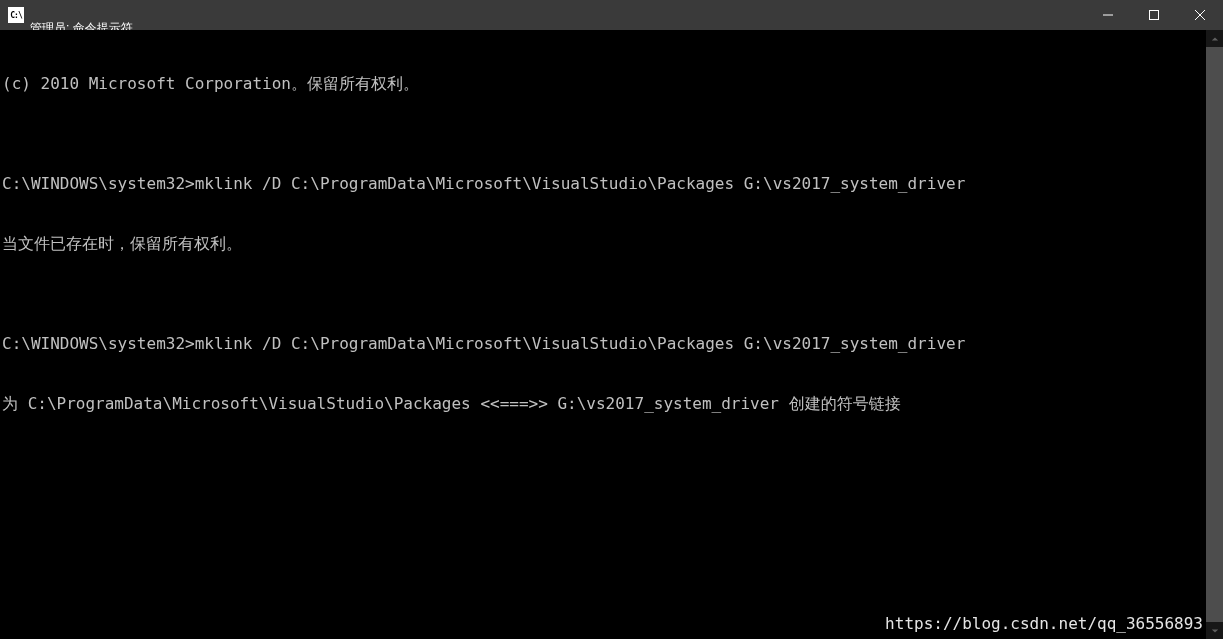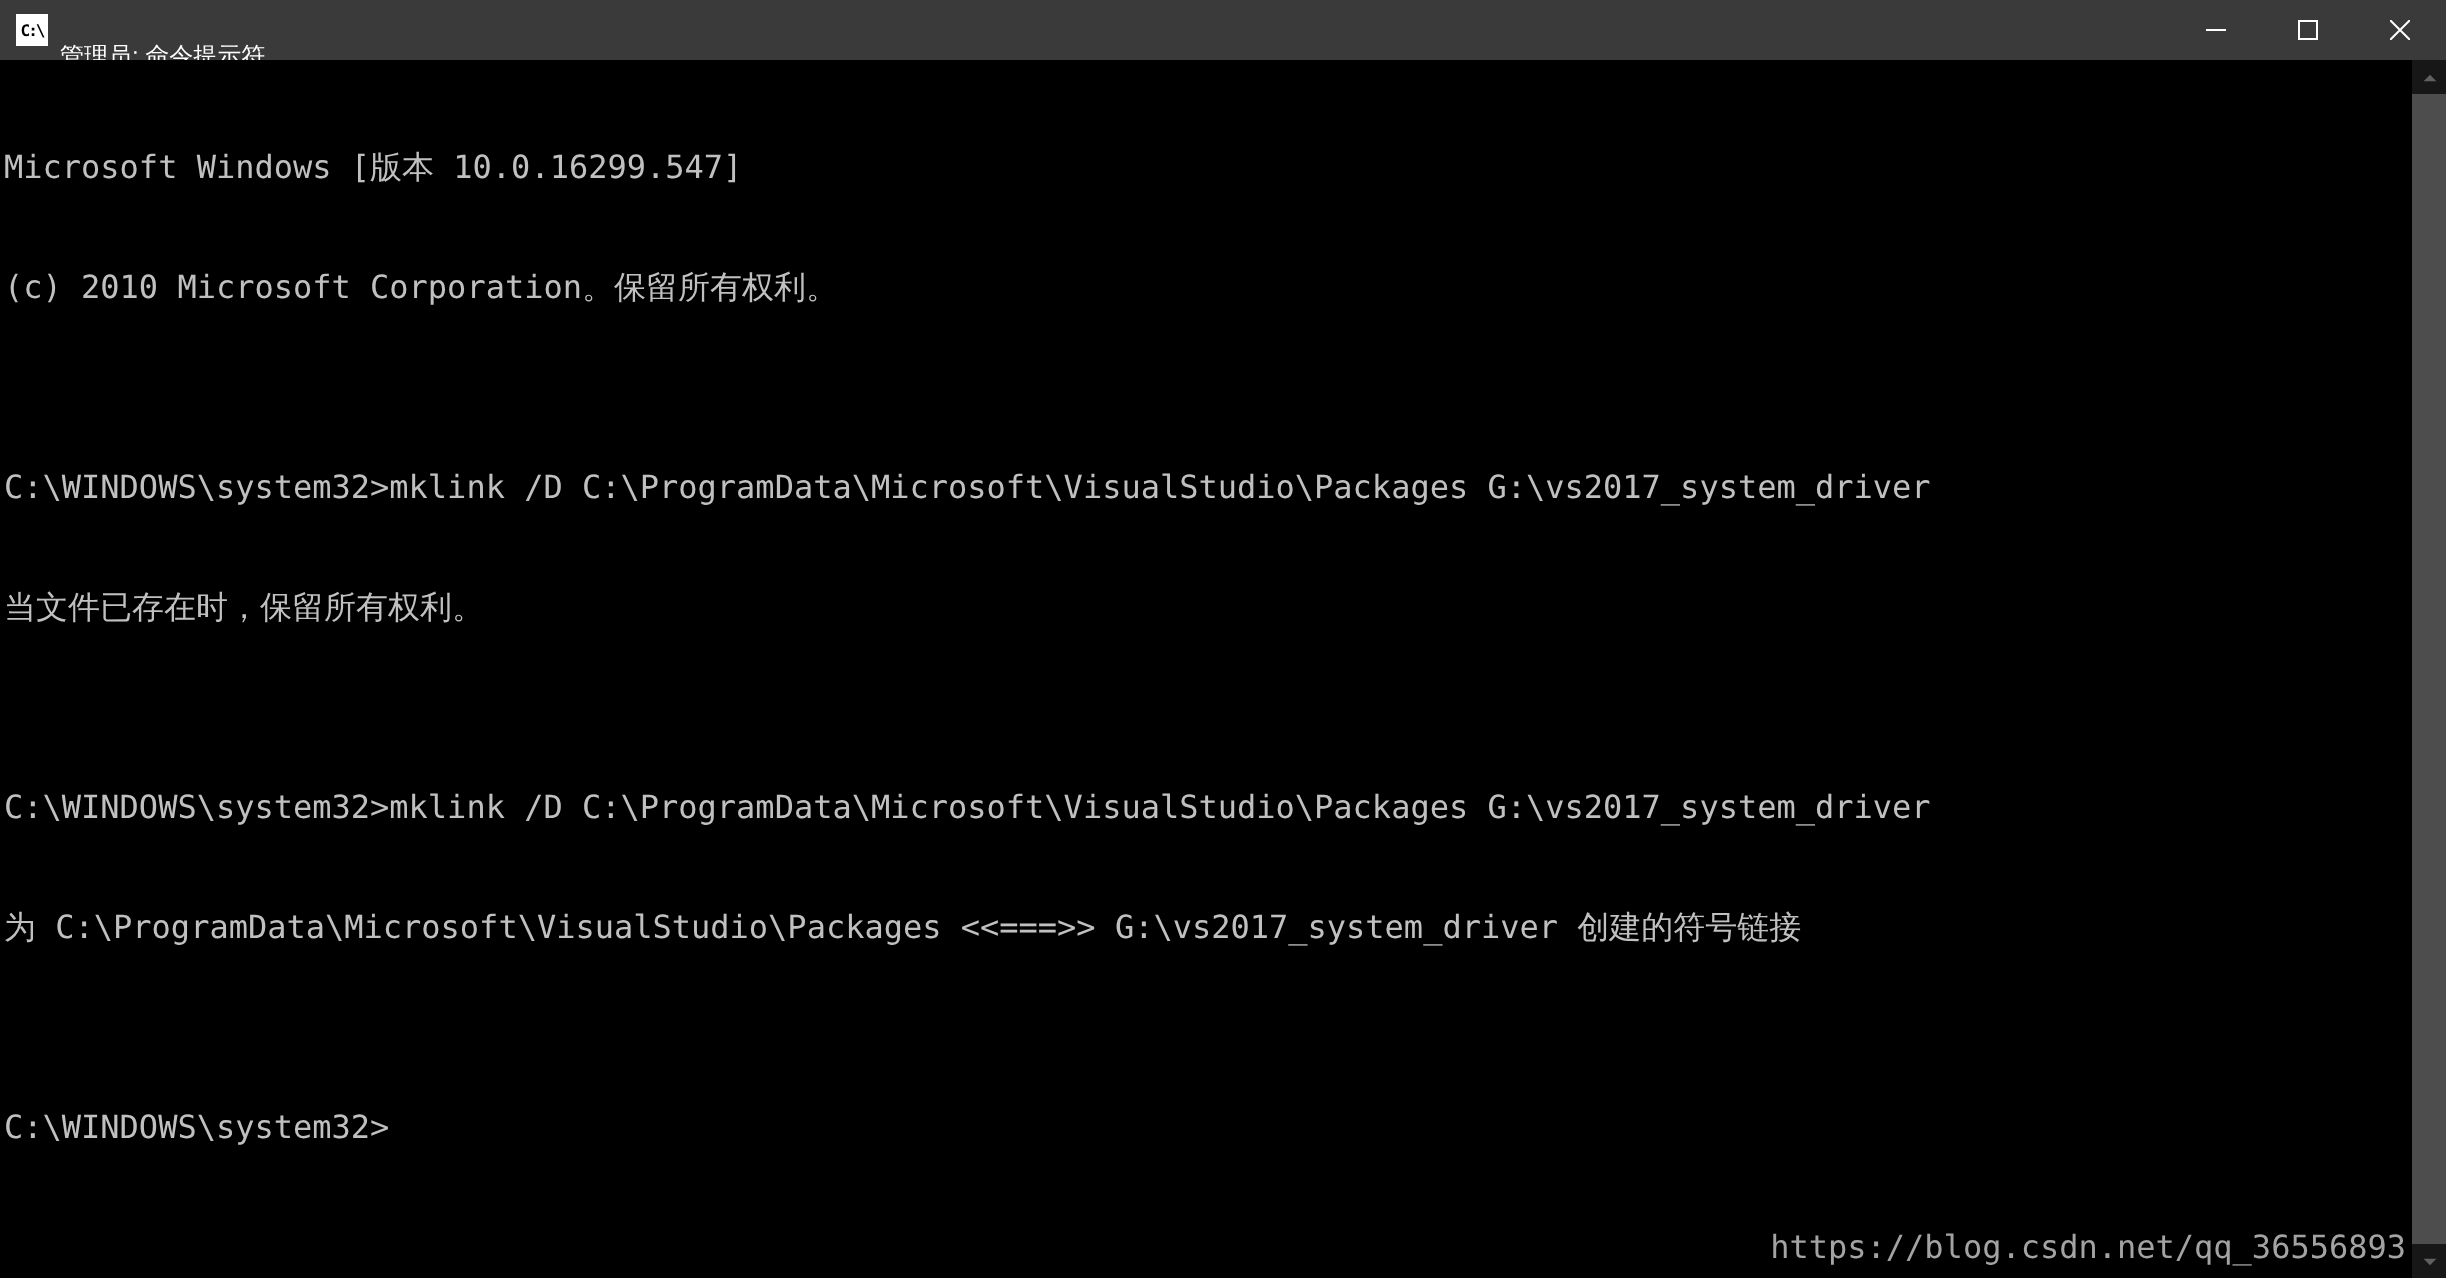--- a/index.html
+++ b/index.html
@@ -118,21 +118,21 @@
       top: 0;
       left: 0;
       width: 100%;
       height: 100%;
       background: #4d4d4d;
     }
     .watermark {
       position: absolute;
       right: 20px;
       bottom: 6px;
-      color: #a3a3a3;
+      color: #e5e5e5;
       font-family: "Consolas", monospace;
       font-size: 16px;
       pointer-events: none;
     }
   </style>
 </head>
 <body>
 
 <div class="titlebar">
   <div class="titlebar-icon">C:\</div>
@@ -152,30 +152,28 @@
       <svg viewBox="0 0 10 10">
           <line x1="0" y1="0" x2="10" y2="10"></line>
           <line x1="10" y1="0" x2="0" y2="10"></line>
         </svg>
     </div>
   </div>
 </div>
 
 <div class="terminal-area">
   <div class="terminal-content">
-    <div class="terminal-line">Microsoft Windows [版本 10.0.16299.547]</div>
     <div class="terminal-line">(c) 2010 Microsoft Corporation。保留所有权利。</div>
     <div class="terminal-line"></div>
     <div class="terminal-line">C:\WINDOWS\system32&gt;mklink /D C:\ProgramData\Microsoft\VisualStudio\Packages G:\vs2017_system_driver</div>
     <div class="terminal-line">当文件已存在时，保留所有权利。</div>
     <div class="terminal-line"></div>
     <div class="terminal-line">C:\WINDOWS\system32&gt;mklink /D C:\ProgramData\Microsoft\VisualStudio\Packages G:\vs2017_system_driver</div>
     <div class="terminal-line">为 C:\ProgramData\Microsoft\VisualStudio\Packages &lt;&lt;===&gt;&gt; G:\vs2017_system_driver 创建的符号链接</div>
     <div class="terminal-line"></div>
-    <div class="terminal-line">C:\WINDOWS\system32&gt;</div>
   </div>
   <div class="scrollbar">
     <div class="scroll-arrow">
       <svg viewBox="0 0 10 10">
           <path d="M1 7 L5 3 L9 7 Z"></path>
         </svg>
     </div>
     <div class="scroll-track">
       <div class="scroll-thumb"></div>
     </div>

